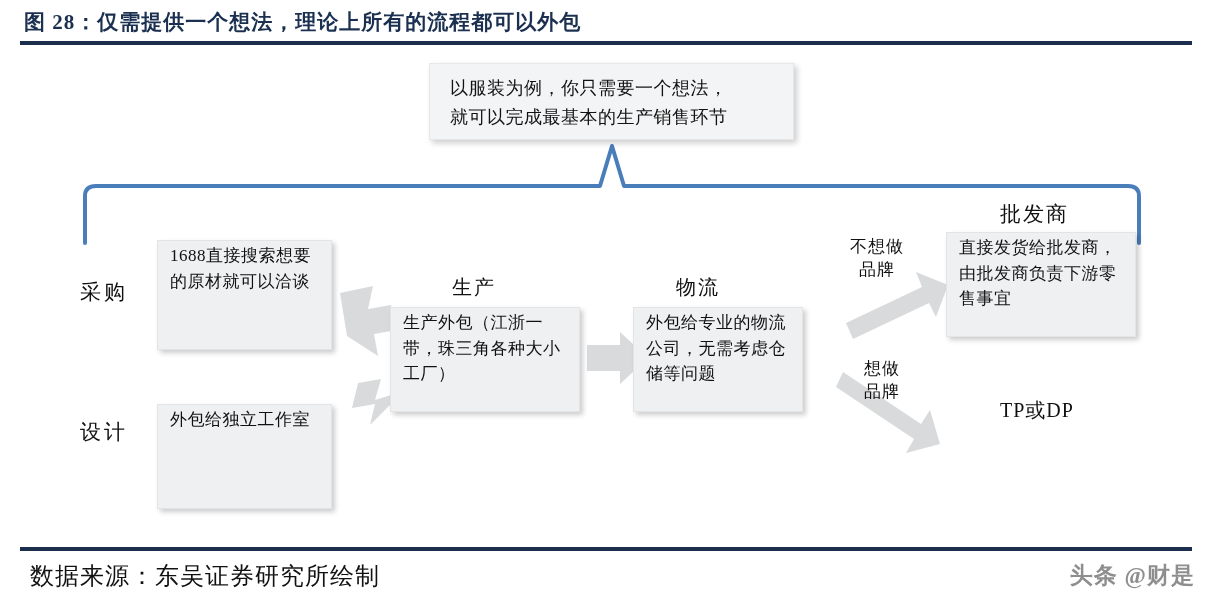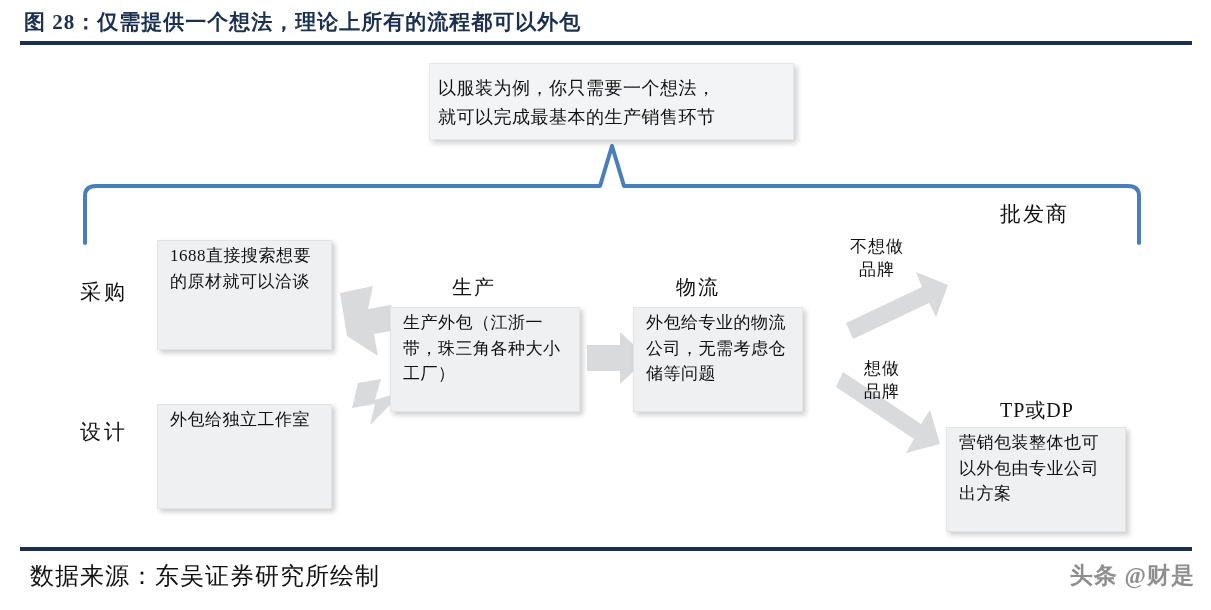--- a/index.html
+++ b/index.html
@@ -51,21 +51,21 @@
     box-sizing:border-box;
     letter-spacing:.5px;
     word-break:break-all;
   }
   .callout{
     position:absolute;
     background:#f3f4f5;
     border:1px solid #e6e7e8;
     box-shadow:3px 3px 6px rgba(0,0,0,.20);
     font-size:18px;line-height:1.6;color:#111;
-    padding:10px 8px;box-sizing:border-box;letter-spacing:.5px;
+    padding:10px 20px;box-sizing:border-box;letter-spacing:.5px;
   }
 
   
   .col-label{
     position:absolute;font-size:20px;color:#111;
     letter-spacing:2px;white-space:nowrap;
   }
   .row-label{
     position:absolute;font-size:21px;color:#111;
     letter-spacing:3px;white-space:nowrap;
@@ -138,20 +138,20 @@
   </div>
 
   <div class="node" style="left:157px;top:240px;width:175px;height:110px;">1688直接搜索想要的原材就可以洽谈</div>
 
   <div class="node" style="left:157px;top:404px;width:175px;height:105px;">外包给独立工作室</div>
 
   <div class="node" style="left:390px;top:307px;width:190px;height:105px;">生产外包（江浙一带，珠三角各种大小工厂）</div>
 
   <div class="node" style="left:633px;top:307px;width:170px;height:105px;">外包给专业的物流公司，无需考虑仓储等问题</div>
 
+  <div class="node" style="left:946px;top:232px;width:190px;height:105px;">直接发货给批发商，由批发商负责下游零售事宜</div>
 
-  <div class="node" style="left:946px;top:427px;width:180px;height:105px;">营销包装整体也可以外包由专业公司出方案</div>
 
   <div class="footer-rule"></div>
   <div class="source">数据来源：东吴证券研究所绘制</div>
   <div class="watermark">头条 @财是</div>
 
 </div>
 
 </body></html>

